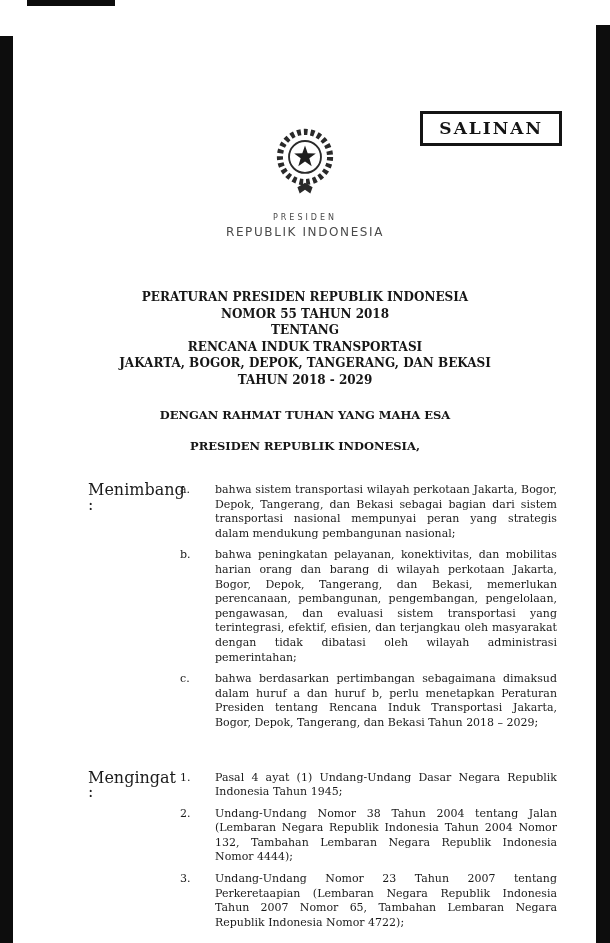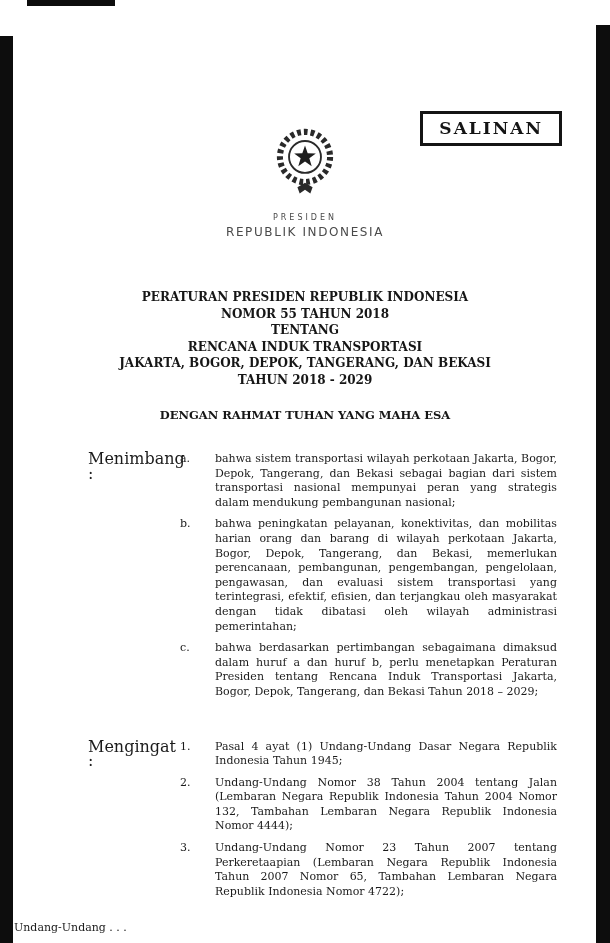--- a/index.html
+++ b/index.html
@@ -140,20 +140,21 @@
   <div class="title-block">
     <div>PERATURAN PRESIDEN REPUBLIK INDONESIA</div>
     <div>NOMOR 55 TAHUN 2018</div>
     <div>TENTANG</div>
     <div>RENCANA INDUK TRANSPORTASI</div>
     <div>JAKARTA, BOGOR, DEPOK, TANGERANG, DAN BEKASI</div>
     <div>TAHUN 2018 - 2029</div>
   </div>
 
   <div class="invocation">DENGAN RAHMAT TUHAN YANG MAHA ESA</div>
+  <div class="issuer">PRESIDEN REPUBLIK INDONESIA,</div>
 
   <div class="clauses">
 
     <div class="item first">
       <div class="col-label">Menimbang :</div>
       <div class="col-marker">a.</div>
       <div class="col-text">bahwa sistem transportasi wilayah perkotaan Jakarta, Bogor, Depok, Tangerang, dan Bekasi sebagai bagian dari sistem transportasi nasional mempunyai peran yang strategis dalam mendukung pembangunan nasional;</div>
     </div>
     <div class="item">
       <div class="col-label"></div>

